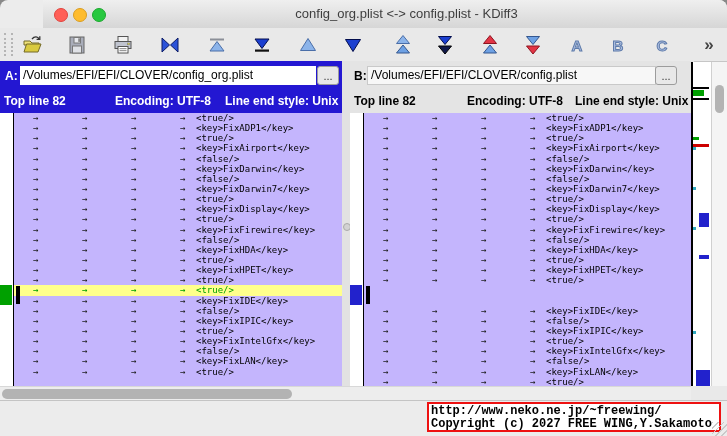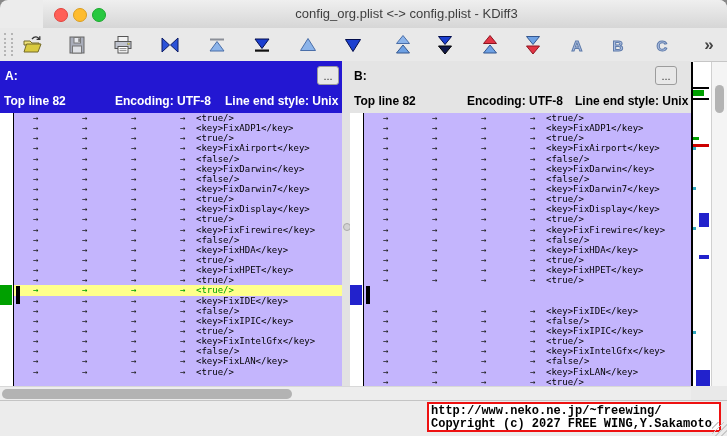--- a/index.html
+++ b/index.html
@@ -213,30 +213,32 @@
     <button class="tbtn" style="left:651px">
       <span class="letter">C</span>
     </button>
     <button class="tbtn" style="left:698px">
       <span class="chev">»</span>
     </button>
   </div>
 
   <div class="fhdr a">
     <span class="flabel">A:</span>
+    <div class="finput">/Volumes/EFI/EFI/CLOVER/config_org.plist</div>
     <button class="browse">...</button>
     <div class="inforow">
       <span style="left:4px">Top line 82</span>
       <span style="left:115px">Encoding: UTF-8</span>
       <span style="left:225px">Line end style: Unix</span>
     </div>
   </div>
 
   <div class="fhdr b">
     <span class="flabel">B:</span>
+    <div class="finput">/Volumes/EFI/EFI/CLOVER/config.plist</div>
     <button class="browse">...</button>
     <div class="inforow">
       <span style="left:4px">Top line 82</span>
       <span style="left:117px">Encoding: UTF-8</span>
       <span style="left:225px">Line end style: Unix</span>
     </div>
   </div>
 
   <div class="splitter">
     <div class="knob"></div>

